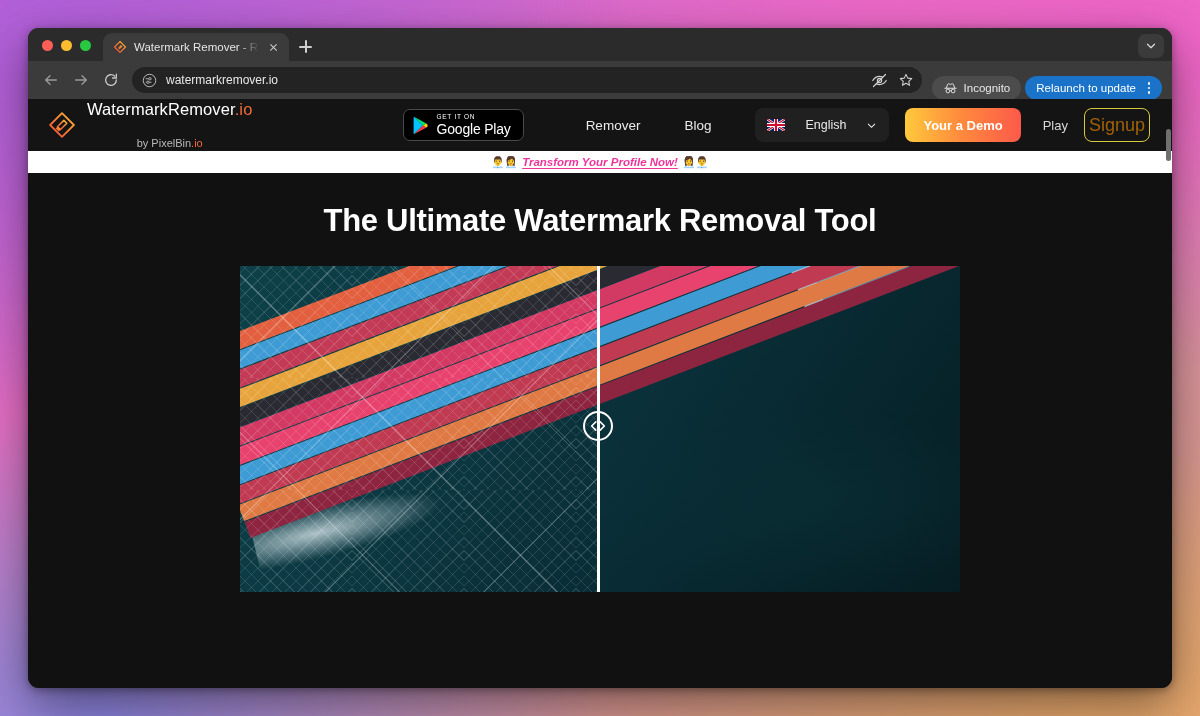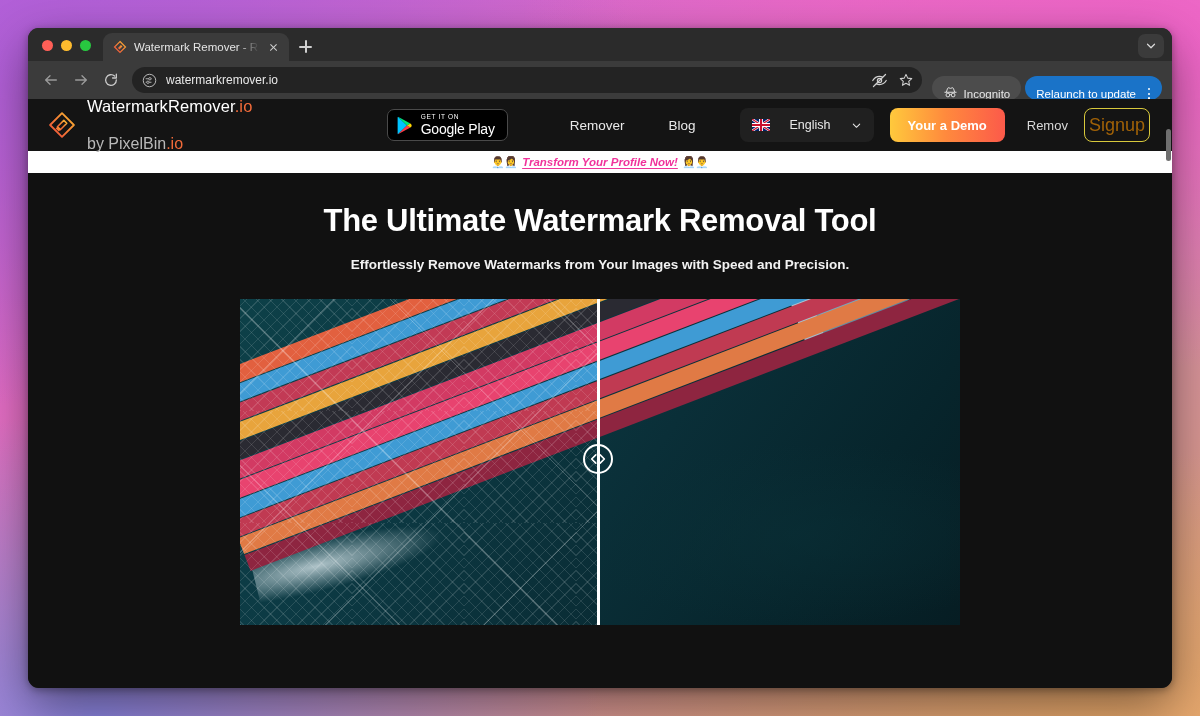--- a/index.html
+++ b/index.html
@@ -76,42 +76,42 @@
   .omnibox {
     flex: 1 1 auto; height: 26px; margin: 0 6px 0 4px;
     background: #232323; border-radius: 13px;
     display: flex; align-items: center; padding: 0 10px; gap: 9px;
     position: relative;
   }
   .omni-url { font-size: 12px; color: #e8e8e8; }
   .omni-actions { position:absolute; right: 8px; display:flex; align-items:center; gap: 10px; }
   .chip {
     height: 24px; border-radius: 12px; background: #4c4c4c;
-    display:flex; align-items:flex-end; gap:6px; padding: 0 11px;
+    display:flex; align-items:center; gap:6px; padding: 0 11px;
     font-size: 11.5px; color: #e8e8e8; white-space: nowrap; margin-top: 16px;
   }
   .chip.update { background: #1a73c8; color:#fff; padding-right: 6px; }
   .kebab { width: 14px; display:flex; flex-direction:column; align-items:center; gap:2.2px; }
   .kebab i { width:2.6px; height:2.6px; border-radius:50%; background:#fff; display:block; }
 
   
   .viewport {
     position: relative; height: 589px; background: #111111; overflow: hidden;
   }
 
   
   .site-header {
     height: 52px; background: #141414;
     display: flex; align-items: center; padding: 0 22px 0 20px;
   }
   .brand { display: flex; align-items: center; gap: 11px; }
   .brand-text { line-height: 1; }
   .brand-name { font-size: 16.5px; color: #fff; letter-spacing: .1px; }
   .brand-name .dotio { color: #f26b3a; }
-  .brand-sub { font-size: 16px; color: #b9b9b9; text-align: left; margin-top: 21px; }
+  .brand-sub { font-size: 11px; color: #b9b9b9; text-align: center; margin-top: 21px; }
   .brand-sub .io { color: #f26b3a; }
 
   .nav { margin-left: auto; display: flex; align-items: center; gap: 0; }
   .gplay {
     display:flex; align-items:center; gap:7px;
     background:#000; border:1px solid #4a4a4a; border-radius:7px;
     height: 32px; padding: 0 12px 0 9px; margin-right: 40px;
   }
   .gplay-txt { line-height:1; }
   .gplay-top { font-size: 6.5px; color:#fff; letter-spacing:.7px; }
@@ -386,34 +386,33 @@
             <path d="M30 0v40M0 20h60" stroke="#fff" stroke-width="13"></path>
             <path d="M30 0v40M0 20h60" stroke="#C8102E" stroke-width="7"></path>
           </svg>
           <span class="lang-label">English</span>
           <svg width="11" height="11" viewBox="0 0 24 24">
             <path d="M5 9l7 7 7-7" fill="none" stroke="#eaeaea" stroke-width="2.2" stroke-linecap="round" stroke-linejoin="round"></path>
           </svg>
         </div>
 
         <div class="btn-demo">Your a Demo</div>
-        <a class="btn-login">Remov</a>
+        <a class="btn-login">Play</a>
         <div class="btn-signup">Signup</div>
       </nav>
     </header>
 
     <div class="announce">
       <span class="announce-emoji">👨‍💼👩‍💼</span>
       <a class="announce-cta">Transform Your Profile Now!</a>
       <span class="announce-emoji">👩‍💼👨‍💼</span>
     </div>
 
     <section class="hero">
       <h1 class="hero-title">The Ultimate Watermark Removal Tool</h1>
-      <p class="hero-sub">Effortlessly Remove Watermarks from Your Images with Speed and Precision.</p>
 
       <div class="compare">
 
         <div class="half left">
           <div class="photo">
             <div class="wake"></div>
             <div class="ship">
 
               <div class="ship-rows">
                 <div class="crow" style="top:0px;  background-image:repeating-linear-gradient(90deg,#e2603f 0 34px,#c03a52 34px 68px,#2f86c9 68px 102px,#e8a43c 102px 136px,#8e2540 136px 170px,#4aa8e0 170px 204px,#d9553f 204px 238px,#a8c8dc 238px 272px);"></div>

